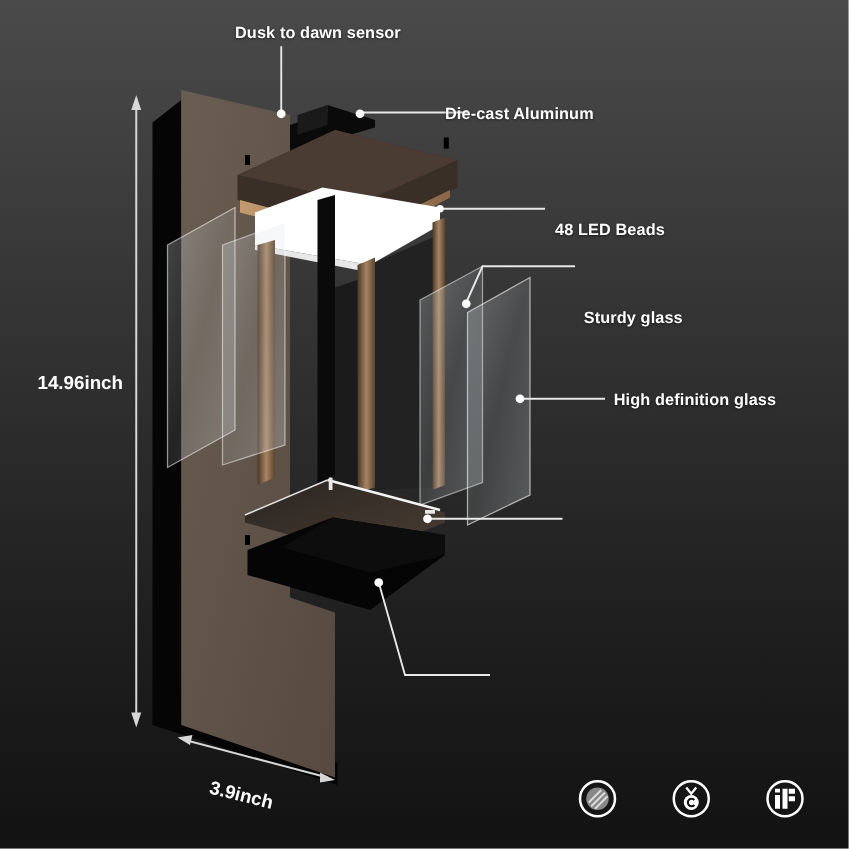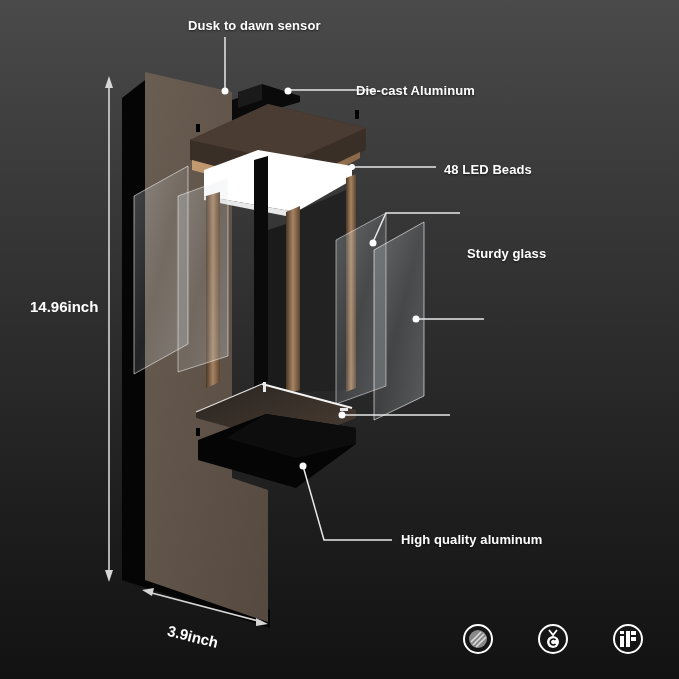--- a/index.html
+++ b/index.html
@@ -127,23 +127,23 @@
       <line x1="342" y1="415" x2="450" y2="415"></line>
       <circle cx="342" cy="415" r="3.5" stroke="none"></circle>
 
       <polyline points="303,466 324,540 392,540" fill="none"></polyline>
       <circle cx="303" cy="466" r="3.5" stroke="none"></circle>
     </g>
   </svg>
 
   <div class="label" style="left:188px; top:18px;">Dusk to dawn sensor</div>
   <div class="label" style="left:356px; top:83px;">Die-cast Aluminum</div>
-  <div class="label" style="left:444px; top:162px;">48 LED Beads</div>
+  <div class="label" style="left:444px; top:176px;">48 LED Beads</div>
   <div class="label" style="left:467px; top:206px;margin-top:40px;">Sturdy glass</div>
-  <div class="label" style="left:401px; top:532px;">High quality aluminum</div>
+  <div class="label" style="left:491px; top:312px;">High definition glass</div>
 
   <div class="dim" style="left:30px; top:298px;">14.96inch</div>
   <div class="dim" style="left:170px; top:622px; transform: rotate(14deg); transform-origin: left top;">3.9inch</div>
 
   <div class="cert" style="left:463px; top:624px;">
     <svg width="20" height="20" viewBox="0 0 20 20">
       <circle cx="10" cy="10" r="9" fill="#888"></circle>
       <g stroke="#ddd" stroke-width="1.6">
         <line x1="3" y1="13" x2="13" y2="3"></line>
         <line x1="5" y1="16" x2="16" y2="5"></line>

